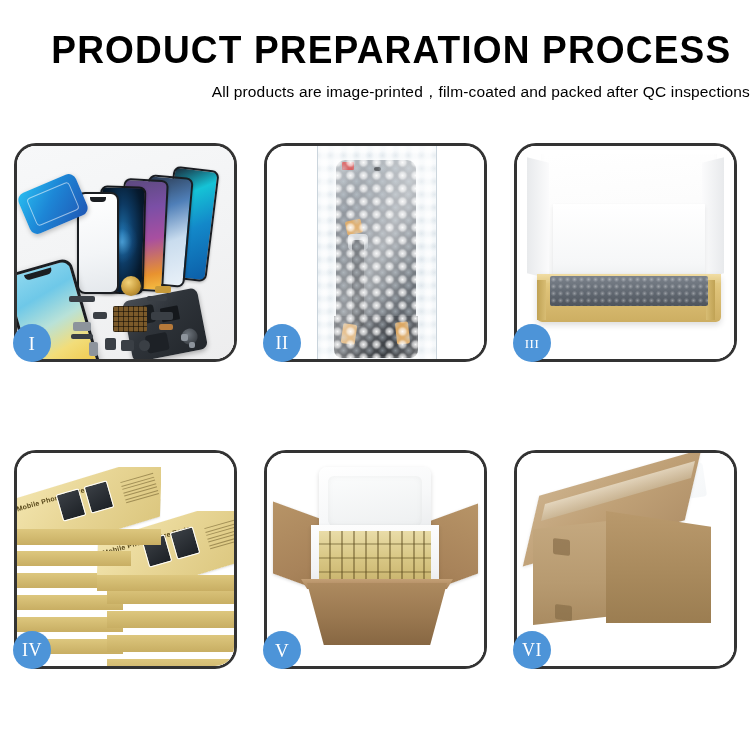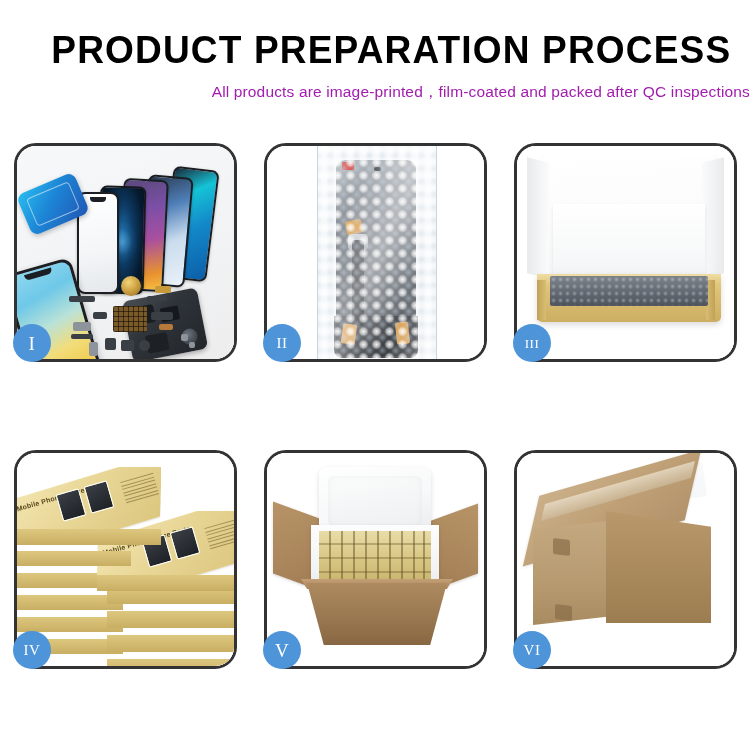--- a/index.html
+++ b/index.html
@@ -29,21 +29,21 @@
     color: #000000;
     line-height: 1.0;
     transform: scaleX(0.95);
     white-space: nowrap;
   }
   .subtitle {
     margin-top: 13px;
     font-family: "Liberation Sans", sans-serif;
     font-size: 15.5px;
     font-weight: 400;
-    color: #a21caf;
+    color: #000000;
     letter-spacing: 0.15px;
     white-space: nowrap;
   }
 
   
   .grid {
     position: absolute;
     left: 14px;
     top: 143px;
     width: 722px;
@@ -88,21 +88,21 @@
     display: flex;
     align-items: center;
     justify-content: center;
     font-family: "Liberation Serif", serif;
     font-size: 19px;
     line-height: 1;
     letter-spacing: 0.5px;
     z-index: 40;
     box-shadow: 0 0 0 0 rgba(0,0,0,0);
   }
-  .badge.wide { font-size: 15px; }
+  .badge.wide { font-size: 18px; }
   .badge.xwide { font-size: 13px; }
 
   
   .p1-bg {
     position: absolute; inset: 0;
     background: linear-gradient(160deg,#f7f8f9 0%, #f2f3f4 55%, #ededee 100%);
   }
   .ph {
     position: absolute;
     border-radius: 6px;

